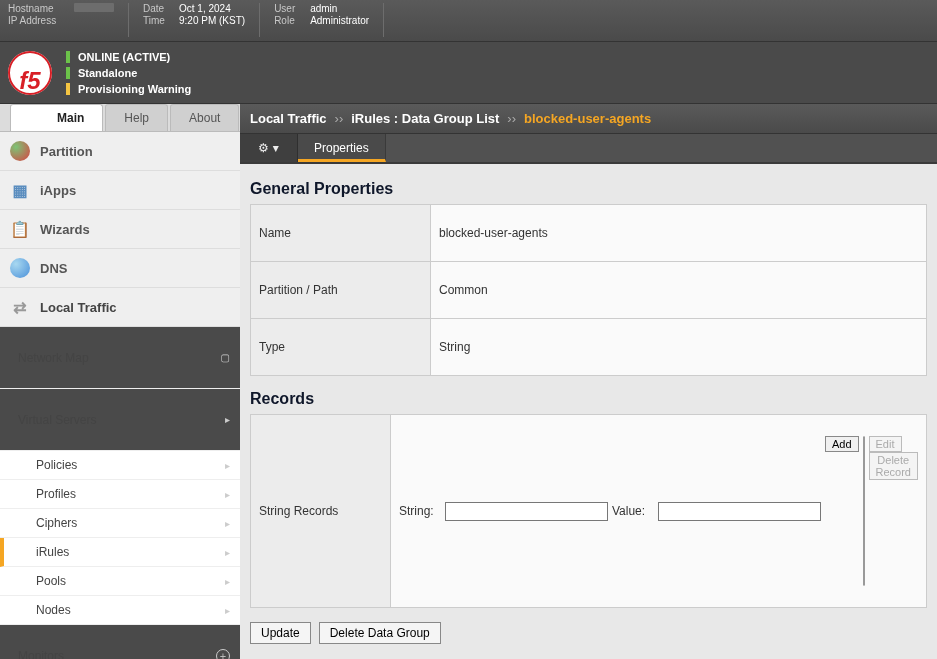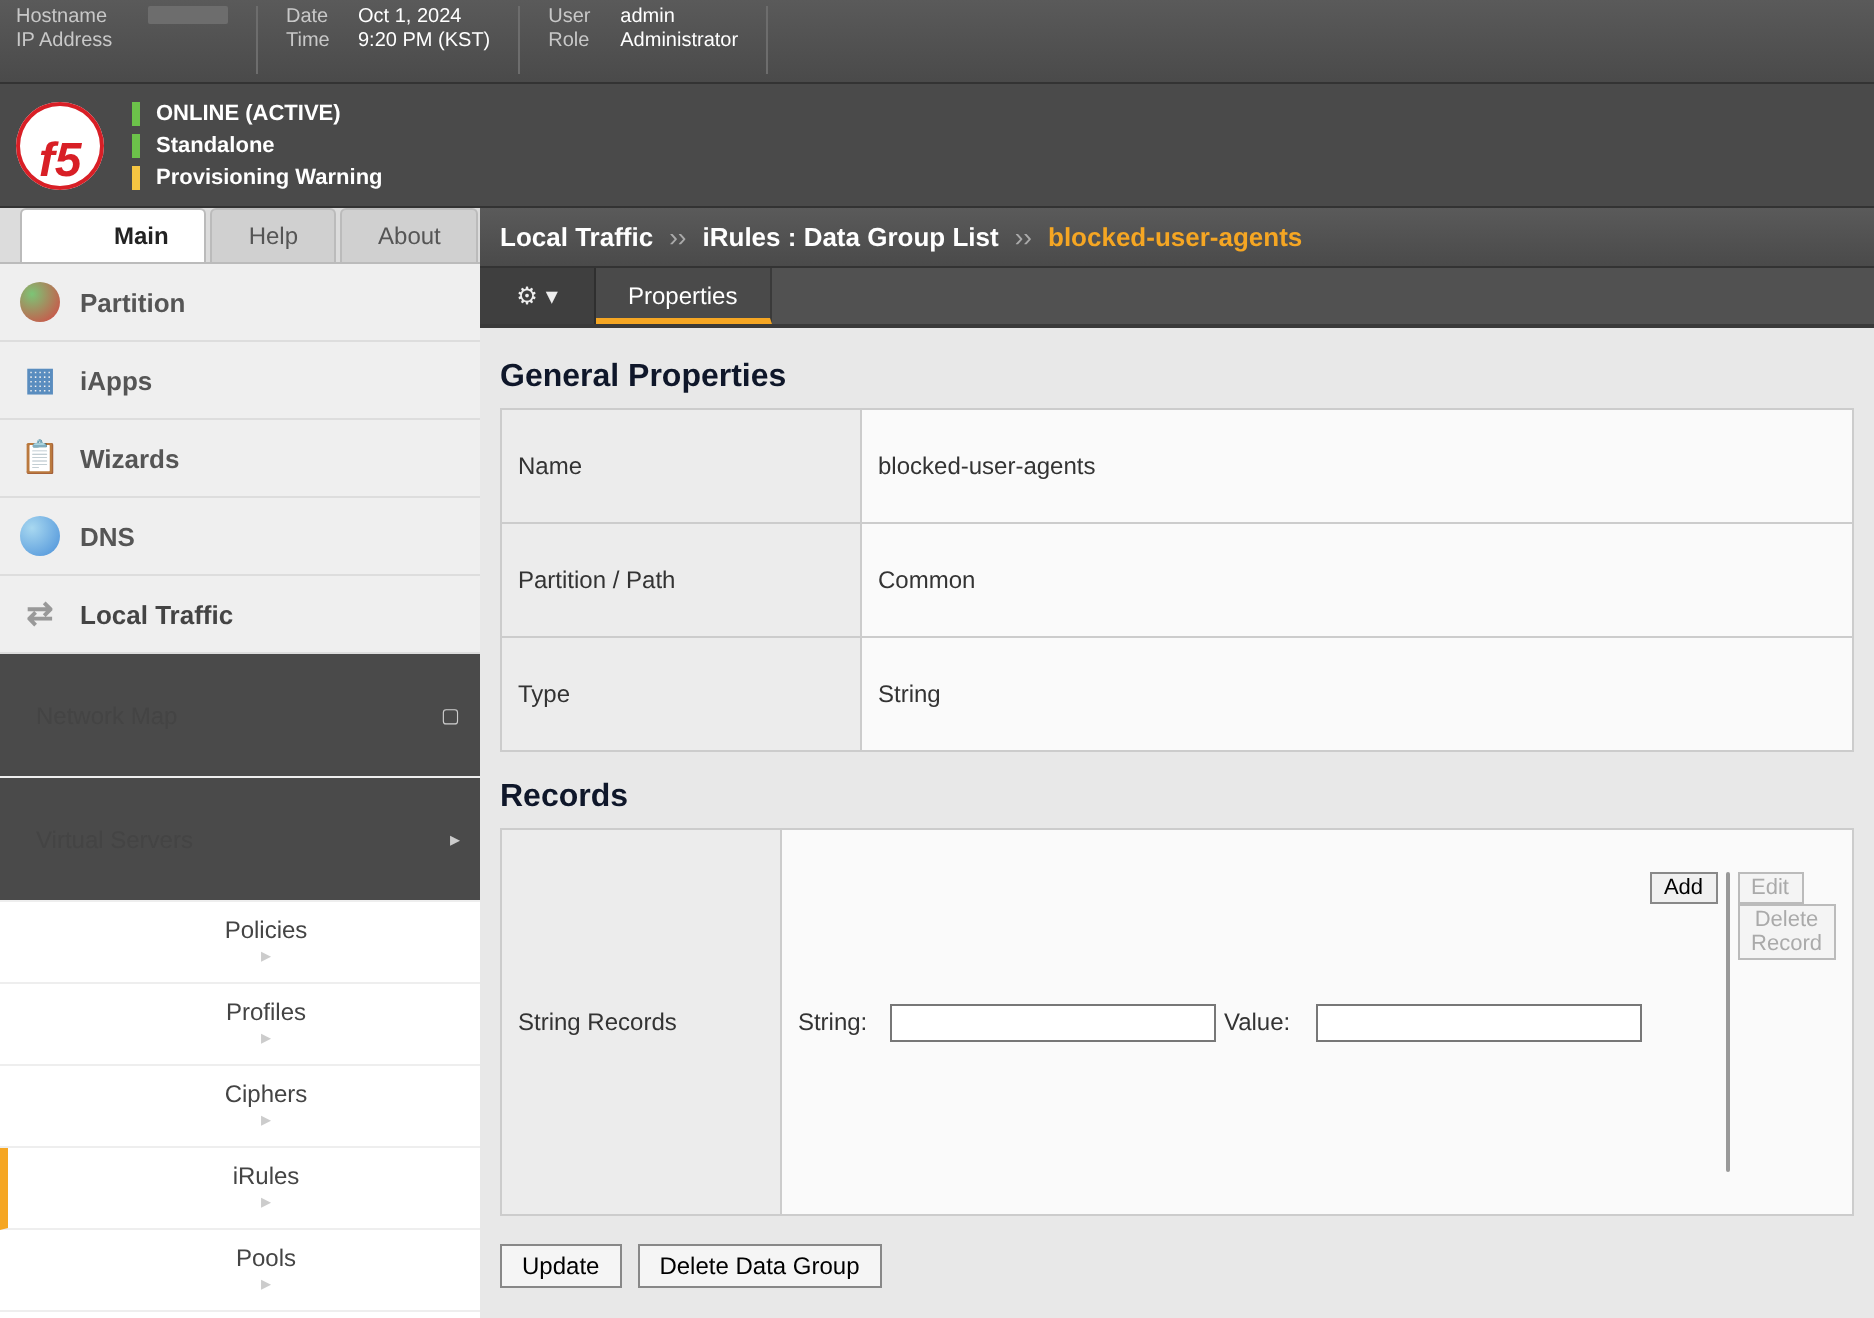--- a/index.html
+++ b/index.html
@@ -105,21 +105,21 @@
   .subnav-item {
     display: flex; align-items: center; justify-content: space-between;
     padding: 7px 10px 7px 18px;
     font-size: 12px;
     color: #444;
     border-bottom: 1px solid #eee;
     cursor: pointer;
   }
   .subnav-item.header { font-weight: normal; padding-left: 18px; }
   .subnav-item .expand { color: #ccc; font-size: 10px; }
-  .subnav-item.child { padding-left: 36px; flex-direction: column; }
+  .subnav-item.child { padding-left: 36px; }
   .subnav-item.active { border-left: 4px solid #f5a623; padding-left: 32px; }
   .subnav-item .plus { width:14px; height:14px; border:1px solid #ccc; border-radius:50%; display:inline-flex; align-items:center; justify-content:center; color:#bbb; font-size:11px;}
 
   
   .content { flex: 1; display: flex; flex-direction: column; background: #e8e8e8; overflow:hidden; }
 
   .breadcrumb {
     background: linear-gradient(#5a5a5a,#4a4a4a);
     color: #fff;
     padding: 7px 10px;

